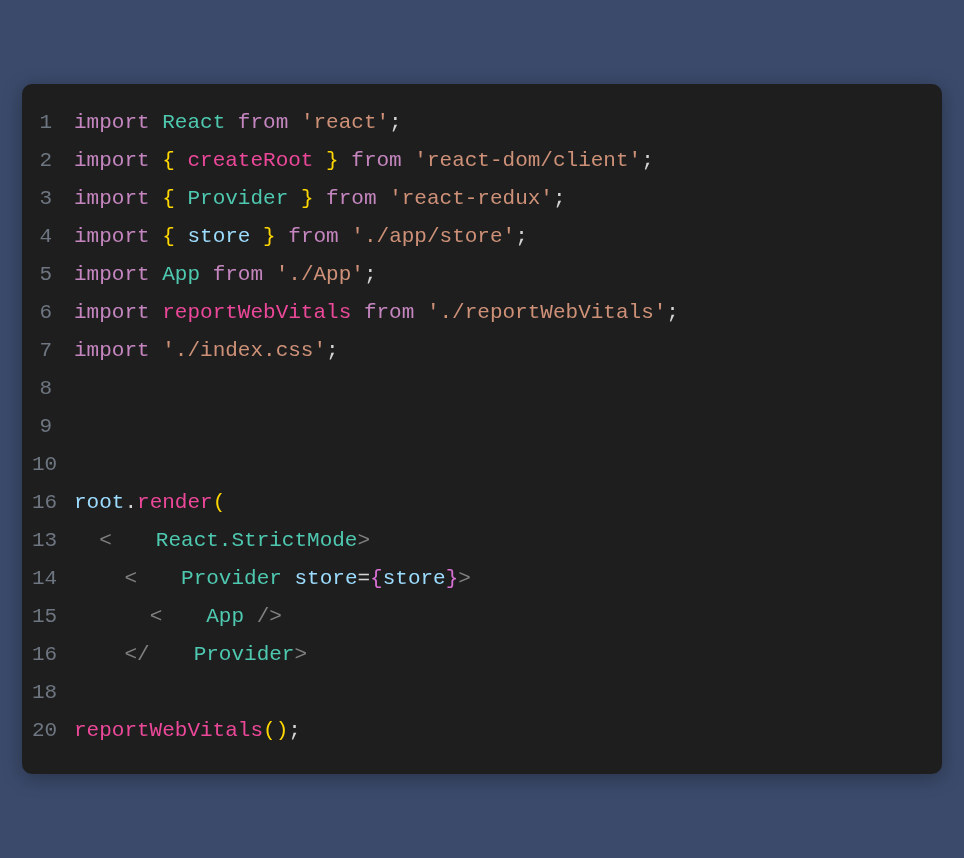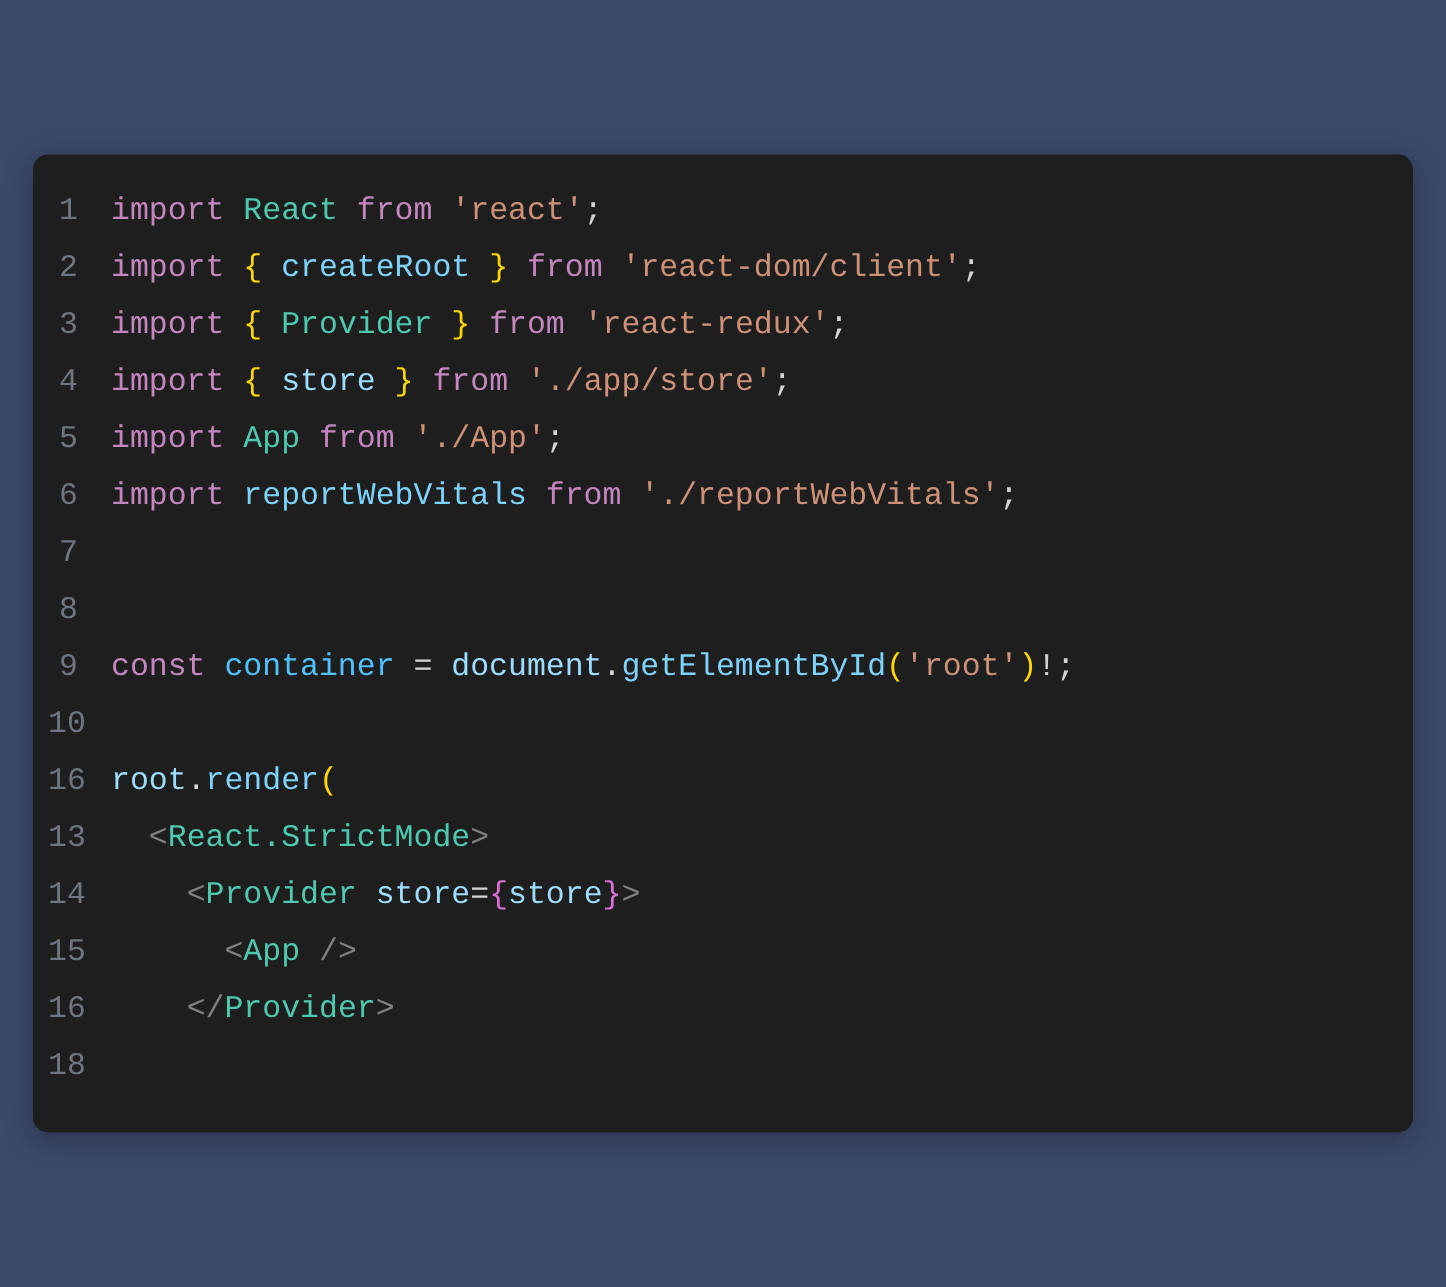--- a/index.html
+++ b/index.html
@@ -38,28 +38,28 @@
       user-select: none;
       flex-shrink: 0;
     }
     .line-content {
       white-space: pre;
       color: #d4d4d4;
     }
     .kw { color: #c586c0; }
     .cls { color: #4ec9b0; }
     .str { color: #ce9178; }
-    .fn { color: #7dd3fc; margin-top: 32px; }
+    .fn { color: #ec4899; margin-top: 32px; }
     .var { color: #9cdcfe; }
     .const-name { color: #4fc1ff; }
     .punc { color: #d4d4d4; }
     .brace { color: #ffd700; }
     .brace2 { color: #da70d6; }
     .tag { color: #808080; }
-    .component { color: #4ec9b0; }
+    .component { color: #4ec9b0; margin-left: 44px; }
     .attr { color: #9cdcfe; }
   </style>
 </head>
 <body>
 
 <div class="code-block">
   <div id="code-container">
       <div class="line">
         <span class="line-number">1</span>
         <span class="line-content"><span class="kw">import</span><span class="punc"> </span><span class="cls">React</span><span class="punc"> </span><span class="kw">from</span><span class="punc"> </span><span class="str">'react'</span><span class="punc">;</span></span>
@@ -79,28 +79,28 @@
       <div class="line">
         <span class="line-number">5</span>
         <span class="line-content"><span class="kw">import</span><span class="punc"> </span><span class="cls">App</span><span class="punc"> </span><span class="kw">from</span><span class="punc"> </span><span class="str">'./App'</span><span class="punc">;</span></span>
       </div>
       <div class="line">
         <span class="line-number">6</span>
         <span class="line-content"><span class="kw">import</span><span class="punc"> </span><span class="fn">reportWebVitals</span><span class="punc"> </span><span class="kw">from</span><span class="punc"> </span><span class="str">'./reportWebVitals'</span><span class="punc">;</span></span>
       </div>
       <div class="line">
         <span class="line-number">7</span>
+        <span class="line-content"><span class="kw">import</span><span class="punc"> </span><span class="str">'./index.css'</span><span class="punc">;</span></span>
       </div>
       <div class="line">
         <span class="line-number">8</span>
         <span class="line-content"></span>
       </div>
       <div class="line">
         <span class="line-number">9</span>
-        <span class="line-content"><span class="kw">const</span><span class="punc"> </span><span class="const-name">container</span><span class="punc"> = </span><span class="var">document</span><span class="punc">.</span><span class="fn">getElementById</span><span class="brace">(</span><span class="str">'root'</span><span class="brace">)</span><span class="punc">!;</span></span>
       </div>
       <div class="line">
         <span class="line-number">10</span>
       </div>
       <div class="line">
         <span class="line-number">16</span>
         <span class="line-content"><span class="var">root</span><span class="punc">.</span><span class="fn">render</span><span class="brace">(</span></span>
       </div>
       <div class="line">
         <span class="line-number">13</span>
@@ -114,14 +114,18 @@
         <span class="line-number">15</span>
         <span class="line-content"><span class="punc">      </span><span class="tag">&lt;</span><span class="component">App</span><span class="tag"> /&gt;</span></span>
       </div>
       <div class="line">
         <span class="line-number">16</span>
         <span class="line-content"><span class="punc">    </span><span class="tag">&lt;/</span><span class="component">Provider</span><span class="tag">&gt;</span></span>
       </div>
       <div class="line">
         <span class="line-number">18</span>
       </div>
+      <div class="line">
+        <span class="line-number">20</span>
+        <span class="line-content"><span class="fn">reportWebVitals</span><span class="brace">(</span><span class="brace">)</span><span class="punc">;</span></span>
+      </div>
     </div>
 </div>
 
 </body></html>

